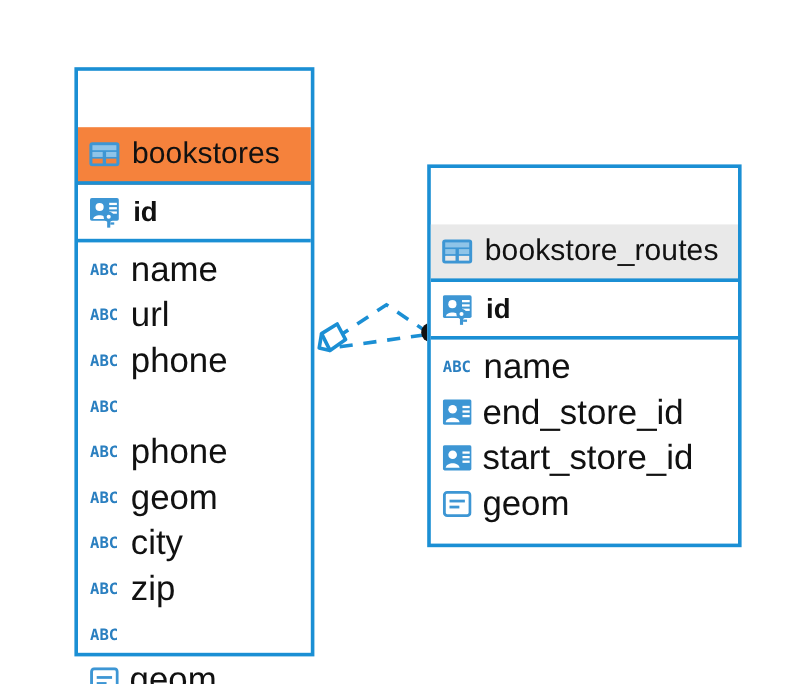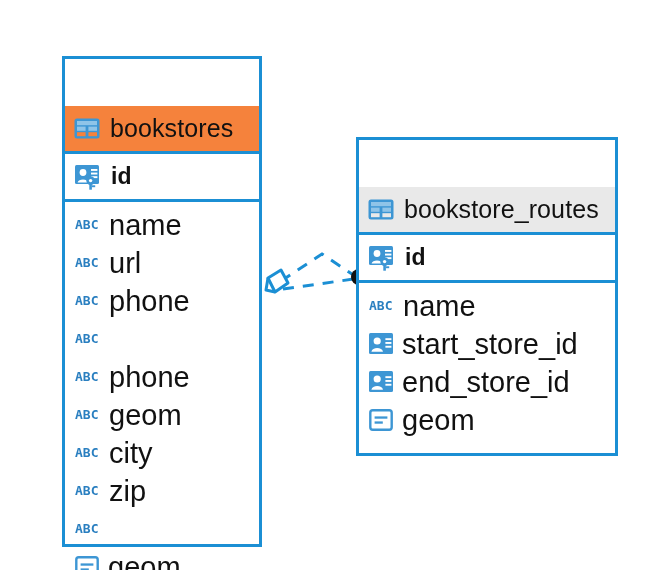--- a/index.html
+++ b/index.html
@@ -280,33 +280,33 @@
 
       <div class="field-row">
         <svg class="icon icon-fk" viewBox="0 0 24 24">
           <rect x="0" y="1" width="24" height="21" rx="1.5" fill="#3d96d4"></rect>
           <circle cx="8.2" cy="9" r="3.6" fill="#ffffff"></circle>
           <path d="M 2.4 19.8 C 3.1 14.8 13.3 14.8 14 19.8 Z" fill="#ffffff"></path>
           <rect x="16.4" y="6.2" width="6" height="1.9" fill="#ffffff"></rect>
           <rect x="16.4" y="10" width="6" height="1.9" fill="#ffffff"></rect>
           <rect x="16.4" y="13.8" width="6" height="1.9" fill="#ffffff"></rect>
         </svg>
-        <span class="field-name">start_store_id</span>
+        <span class="field-name">end_store_id</span>
       </div>
 
       <div class="field-row">
         <svg class="icon icon-fk" viewBox="0 0 24 24">
           <rect x="0" y="1" width="24" height="21" rx="1.5" fill="#3d96d4"></rect>
           <circle cx="8.2" cy="9" r="3.6" fill="#ffffff"></circle>
           <path d="M 2.4 19.8 C 3.1 14.8 13.3 14.8 14 19.8 Z" fill="#ffffff"></path>
           <rect x="16.4" y="6.2" width="6" height="1.9" fill="#ffffff"></rect>
           <rect x="16.4" y="10" width="6" height="1.9" fill="#ffffff"></rect>
           <rect x="16.4" y="13.8" width="6" height="1.9" fill="#ffffff"></rect>
         </svg>
-        <span class="field-name">end_store_id</span>
+        <span class="field-name">start_store_id</span>
       </div>
 
       <div class="field-row">
         <svg class="icon icon-geom" viewBox="0 0 24 22">
           <rect x="1.3" y="1.3" width="21.4" height="19.4" rx="2.4" fill="#ffffff" stroke="#3d96d4" stroke-width="2.4"></rect>
           <rect x="5.6" y="7.4" width="12.8" height="2.3" fill="#3d96d4"></rect>
           <rect x="5.6" y="12.4" width="8.2" height="2.3" fill="#3d96d4"></rect>
         </svg>
         <span class="field-name">geom</span>
       </div>

